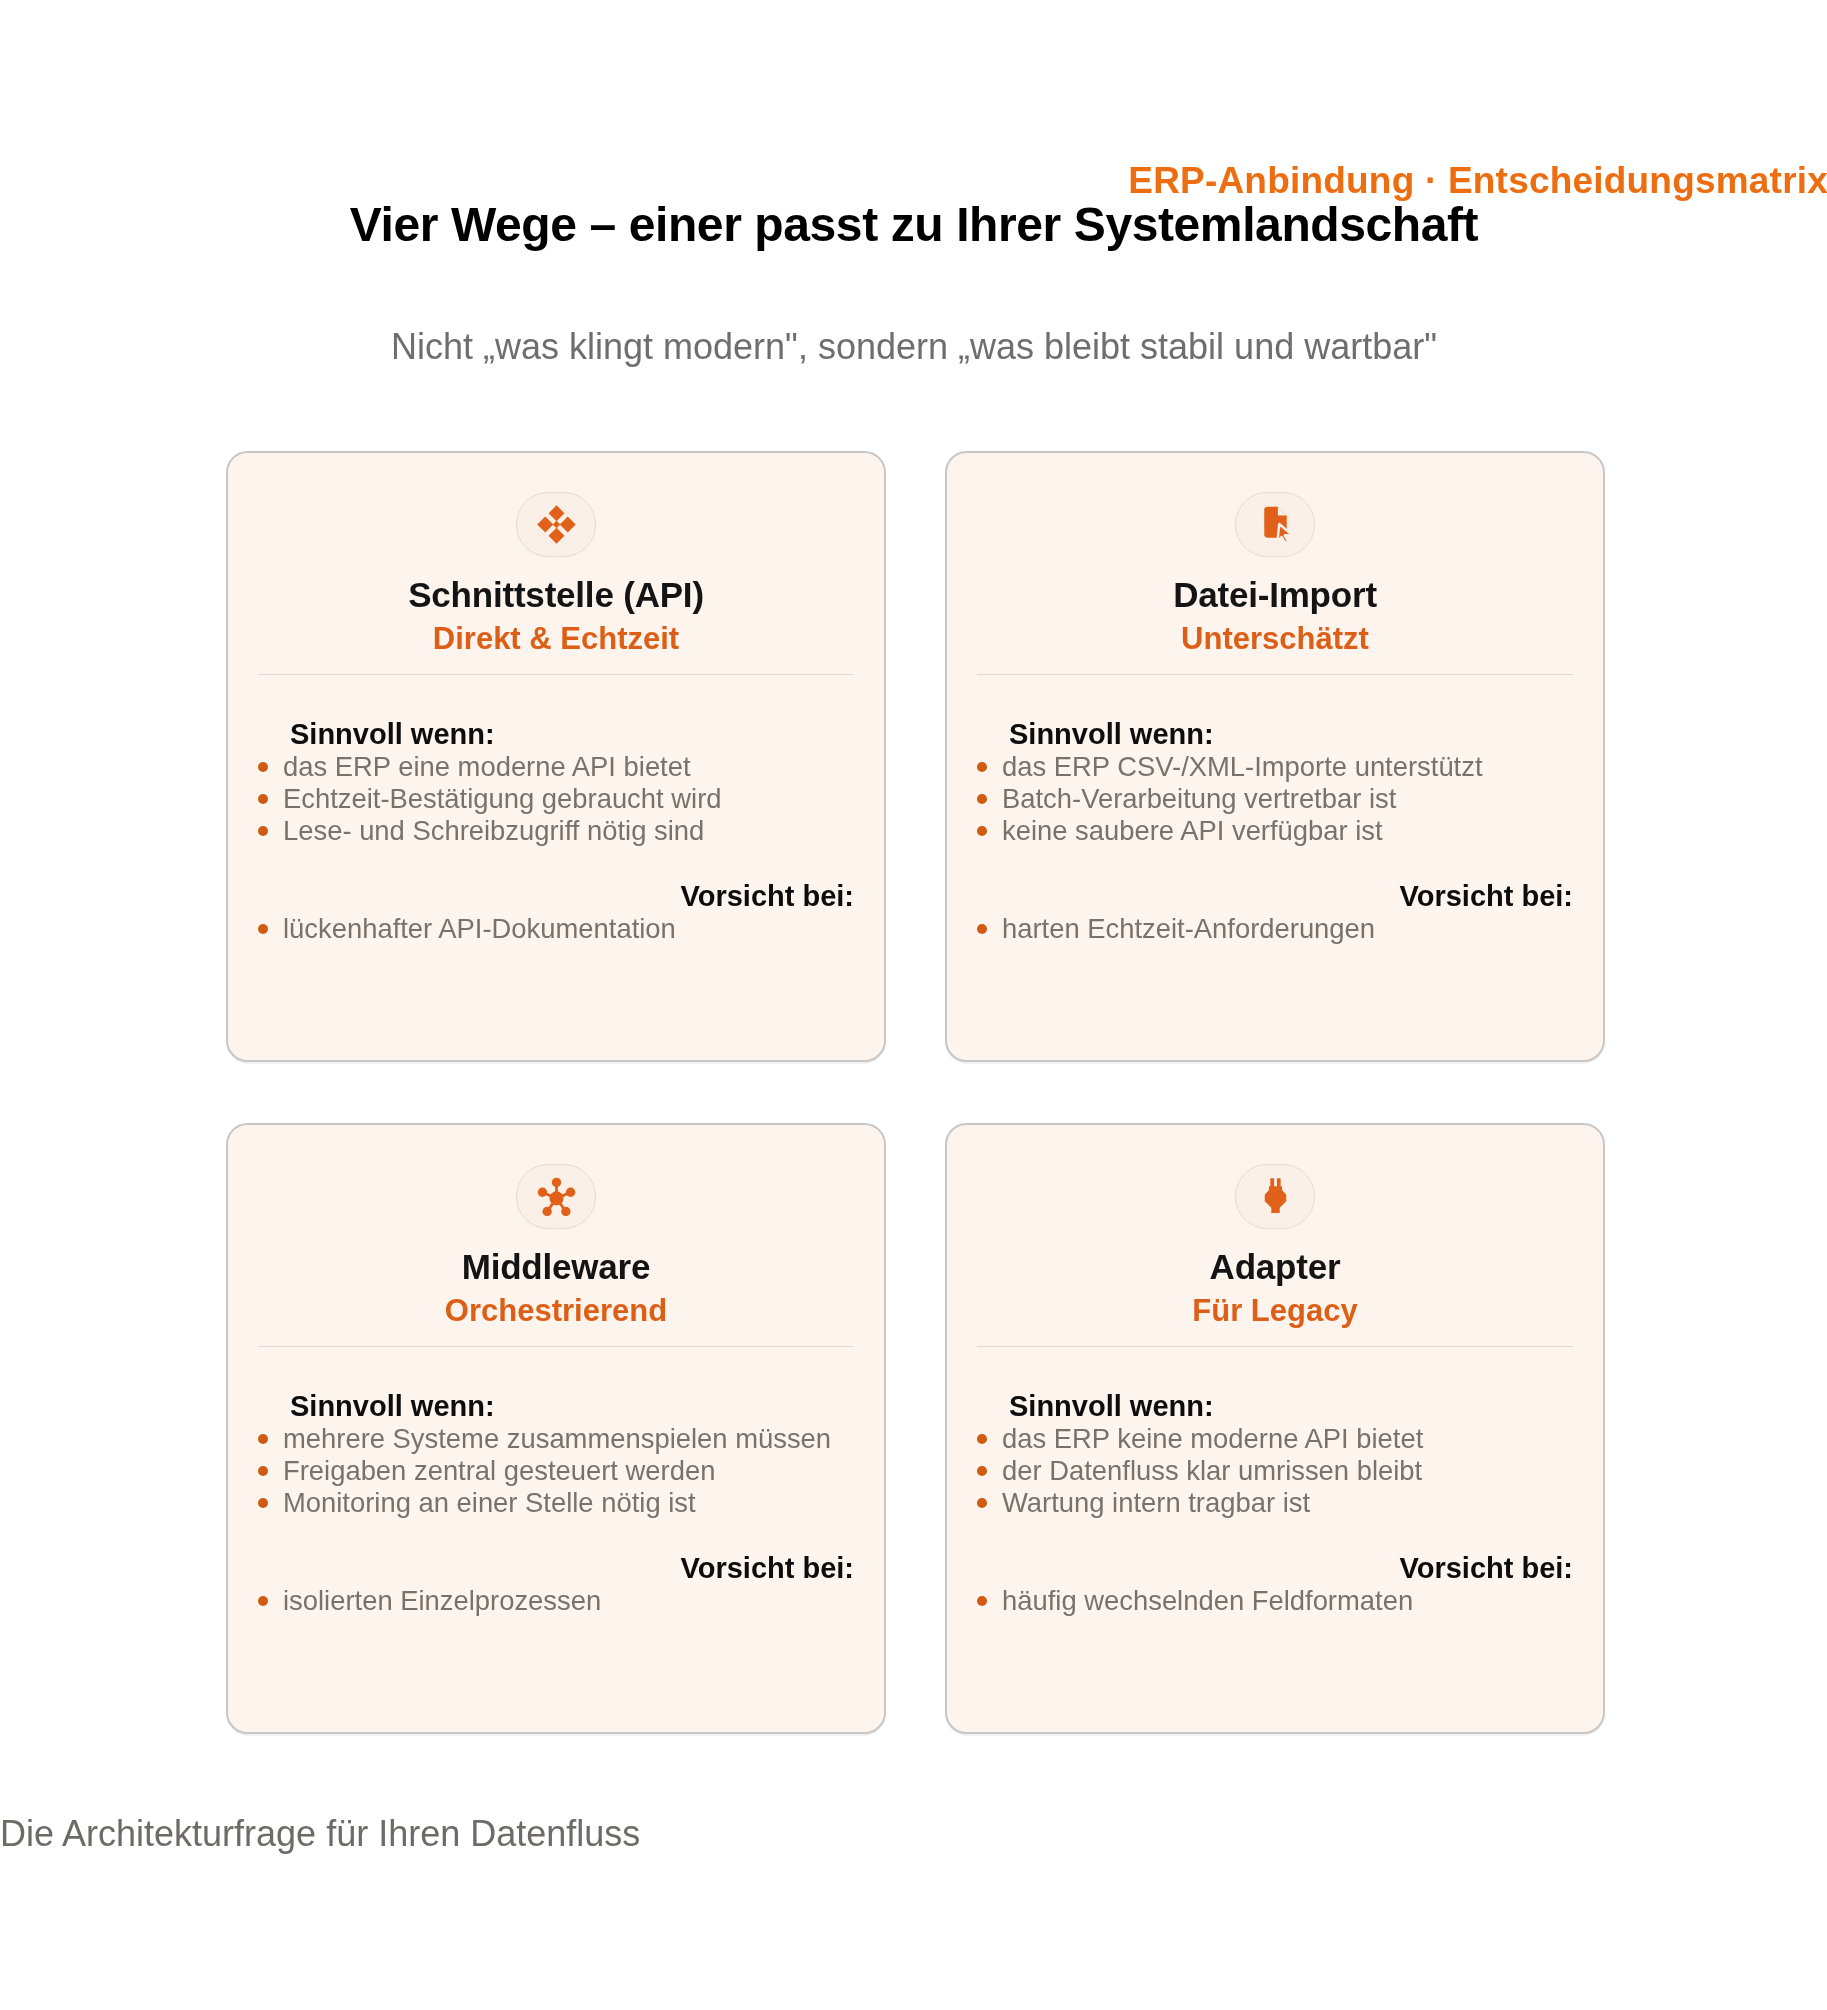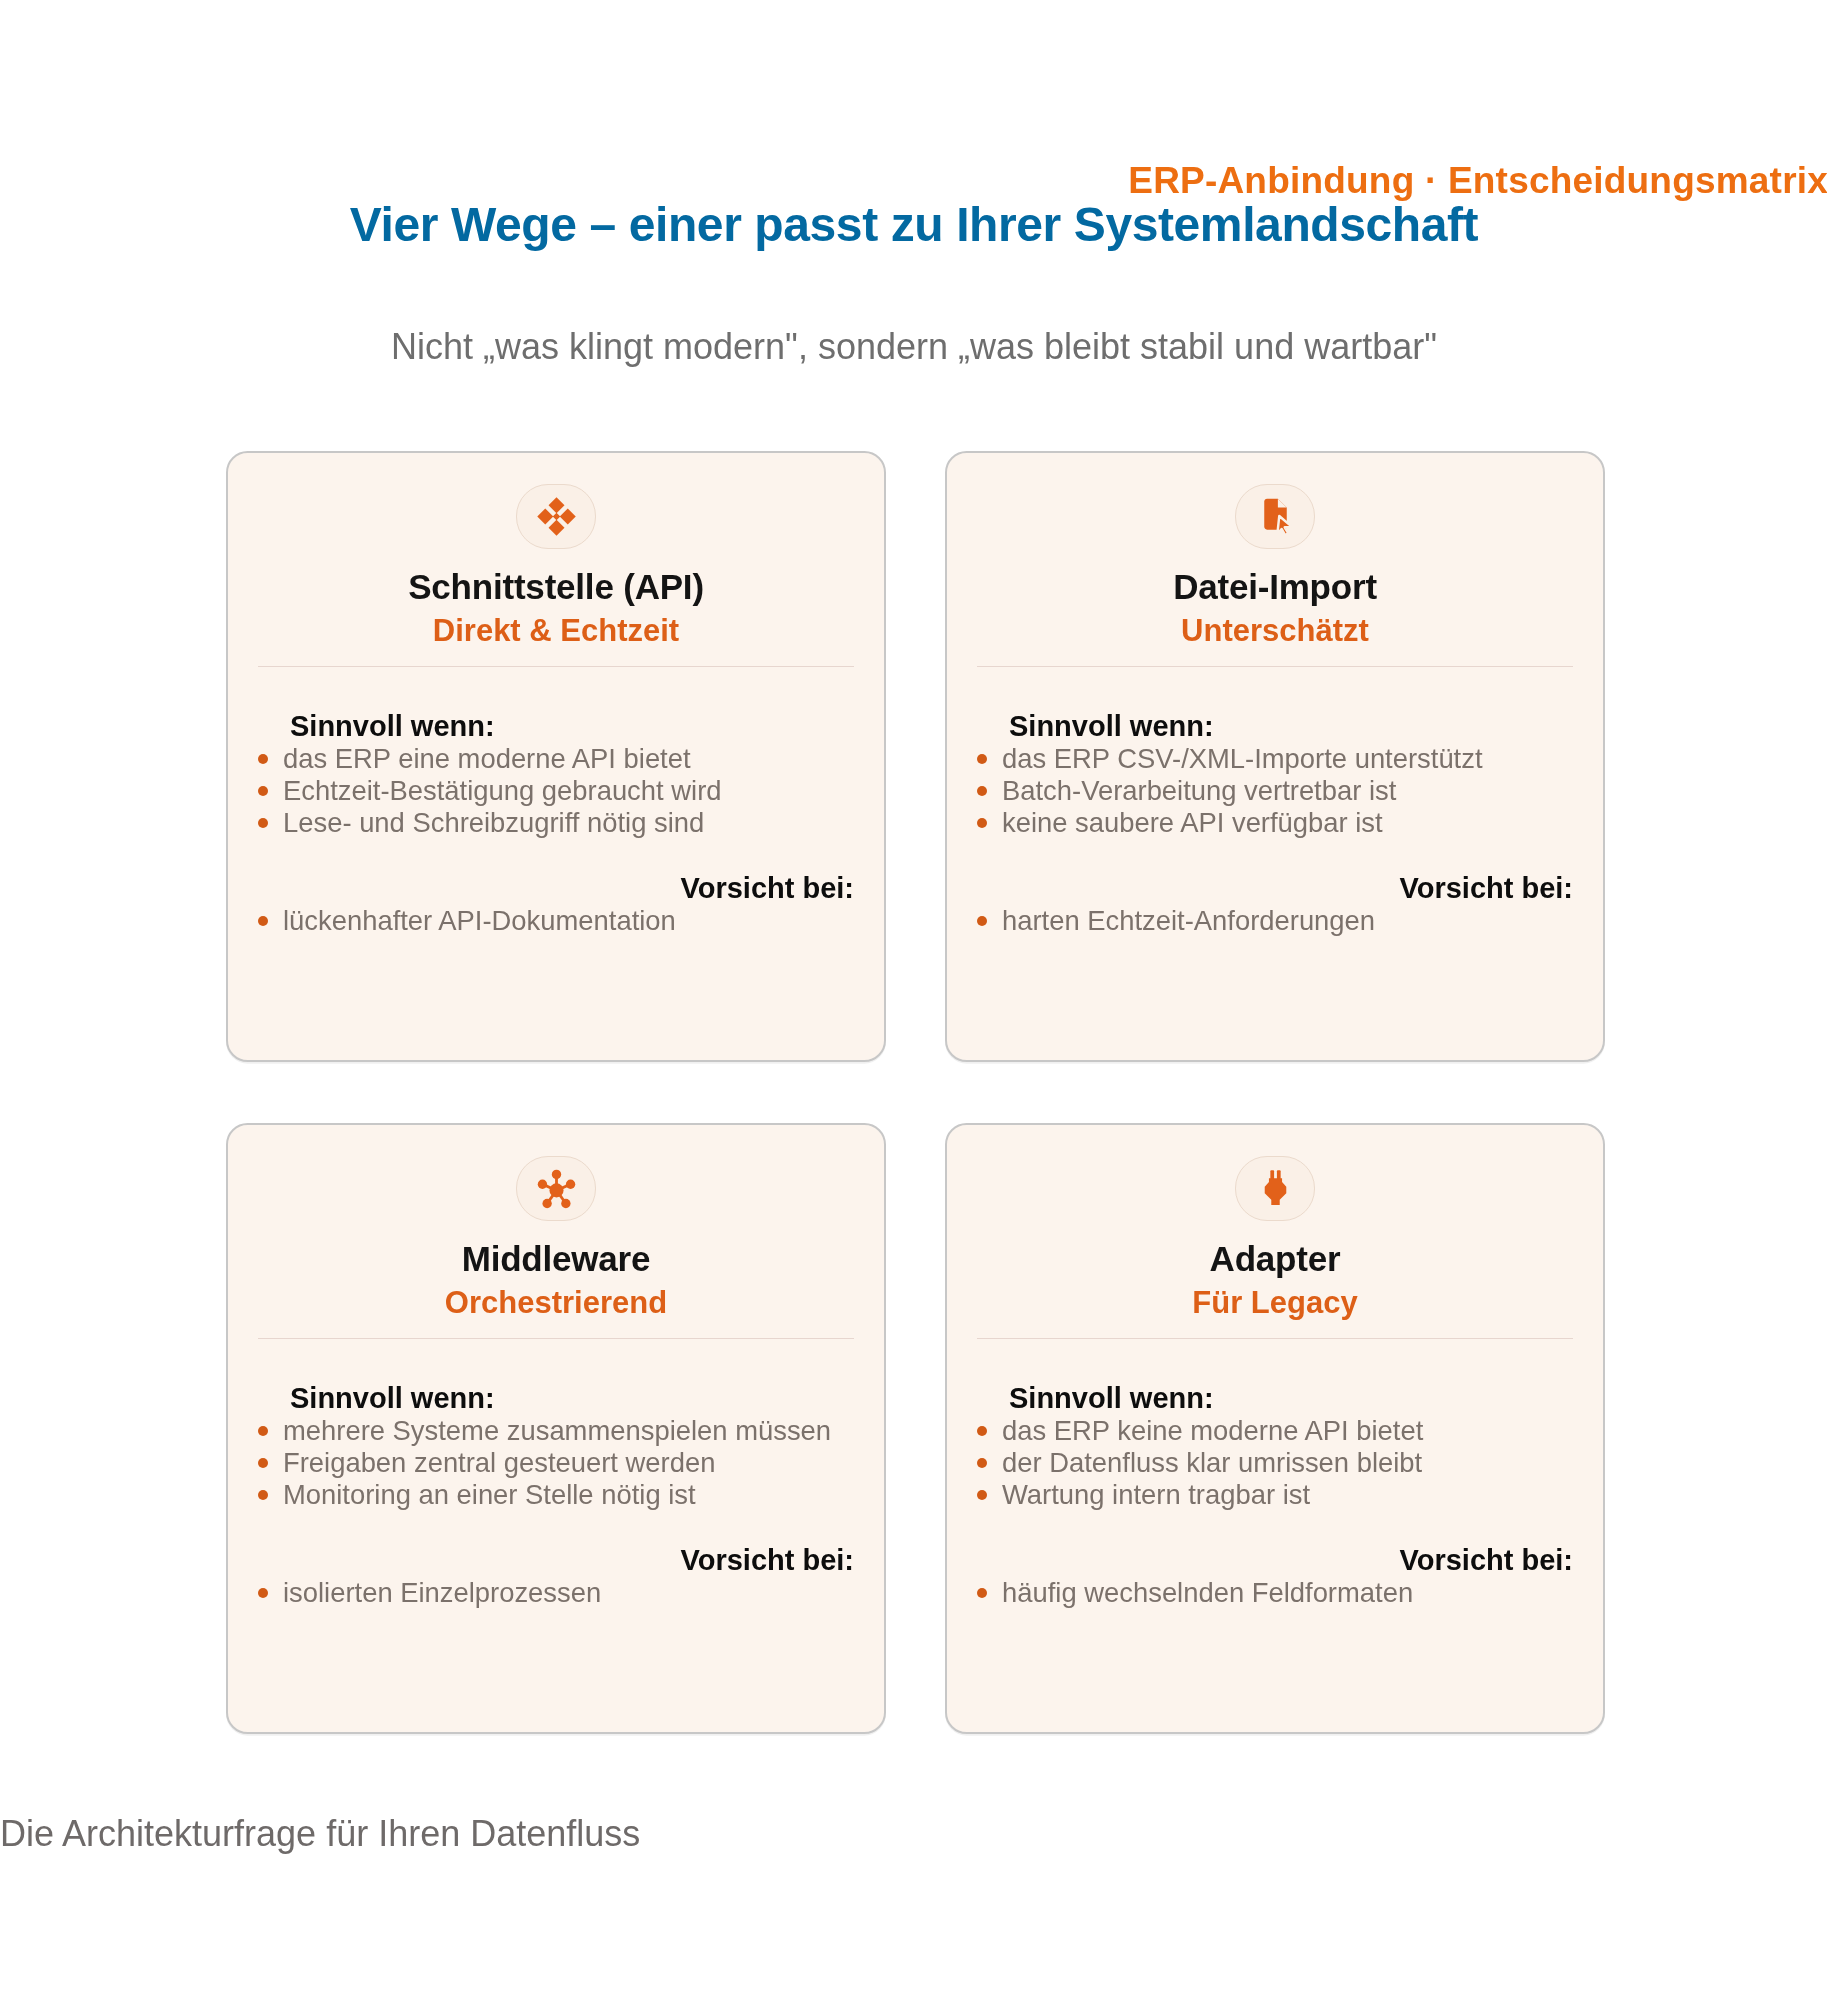--- a/index.html
+++ b/index.html
@@ -17,21 +17,21 @@
     position: absolute; top: 160px; left: 0; width: 100%;
     text-align: right;
     font-size: 37px; font-weight: 700;
     color: #ED6E11;
     letter-spacing: 0.2px;
   }
   .page-title {
     position: absolute; top: 197px; left: 0; width: 100%;
     text-align: center;
     font-size: 48px; font-weight: 700;
-    color: #0369a1;
+    color: #000000;
     letter-spacing: -0.4px;
   }
   .page-subtitle {
     position: absolute; top: 326px; left: 0; width: 100%;
     text-align: center;
     font-size: 36px; font-weight: 400;
     color: #6E6E6E;
   }
 
   
@@ -41,21 +41,21 @@
     display: grid;
     grid-template-columns: 660px 660px;
     column-gap: 59px;
     row-gap: 61px;
   }
   .card {
     height: 611px;
     background: #FCF4ED;
     border: 2.5px solid #C7C7C7;
     border-radius: 21.6px;
-    padding: 0 30px;
+    padding: 8px 30px;
     text-align: center;
     box-shadow: 0 1.7px 0 rgba(0,0,0,0.06);
   }
   .icon-badge {
     width: 80px; height: 65px;
     margin: 31px auto 0;
     background: #FAF0E7;
     border: 1.7px solid #EBDACC;
     border-radius: 32px;
     display: flex; align-items: center; justify-content: center;

